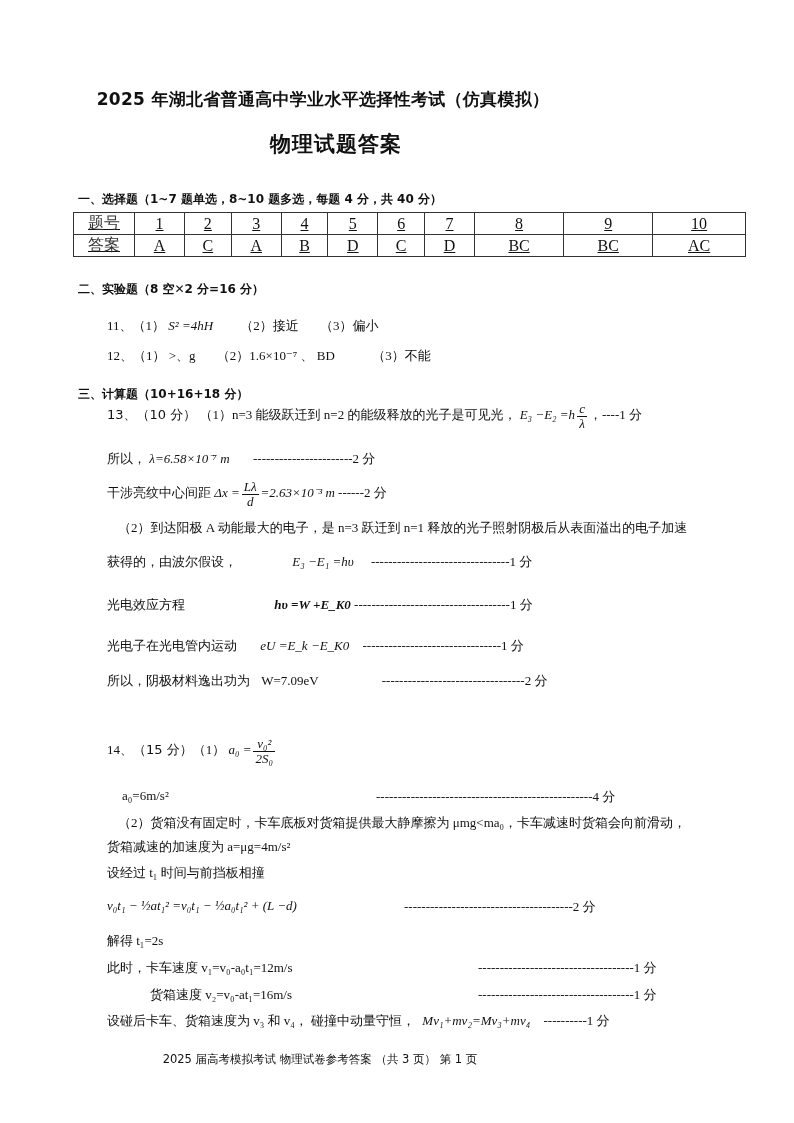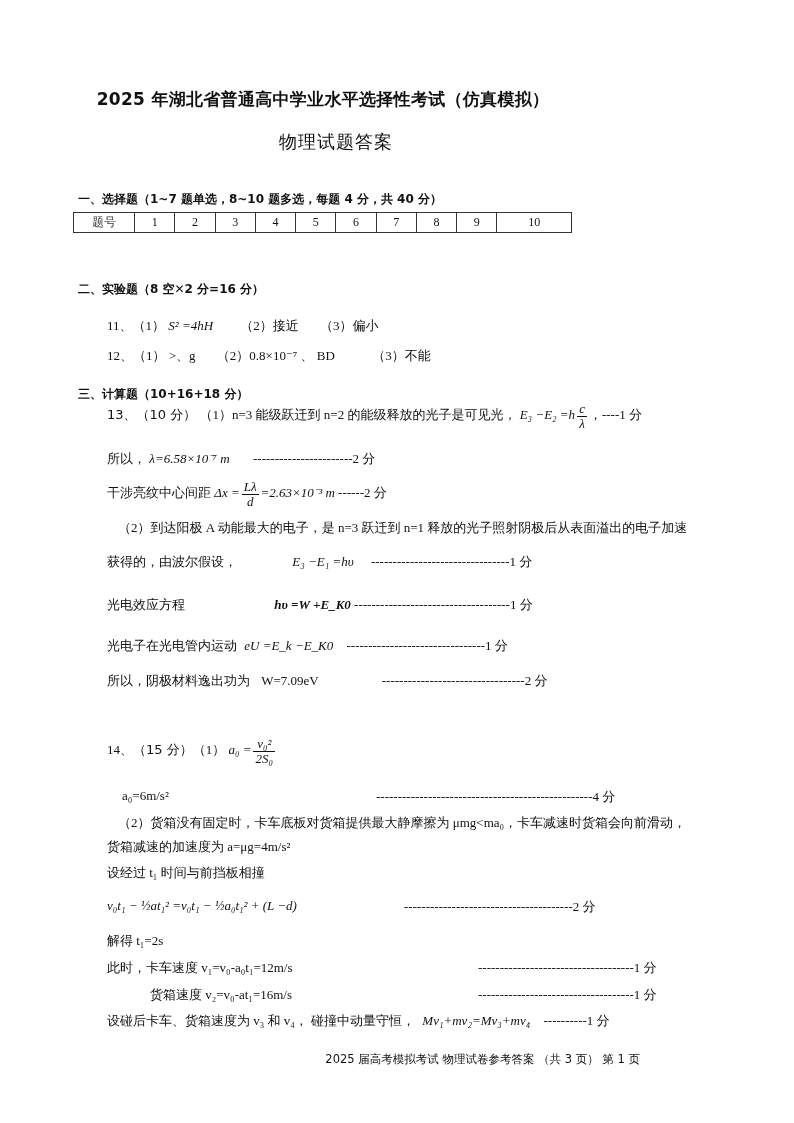--- a/index.html
+++ b/index.html
@@ -1,31 +1,31 @@
 <!DOCTYPE html>
 <html><head>
 <meta charset="utf-8">
 <style>
   * { margin: 0; padding: 0; box-sizing: border-box; }
   html, body { width: 794px; height: 1123px; background: #ffffff; }
   body { position: relative; font-family: "Liberation Serif", "DejaVu Serif", serif; color: #111; font-size: 13px; }
   .abs { position: absolute; white-space: nowrap; }
   .title1 { left: 0; width: 646px; top: 88px; text-align: center; font-family: "DejaVu Sans", sans-serif; font-weight: bold; font-size: 17px; letter-spacing: 0.3px; }
-  .title2 { left: 0; width: 672px; top: 130px; text-align: center; font-family: "DejaVu Sans", sans-serif; font-weight: normal; font-size: 18px; letter-spacing: 1px; }
+  .title2 { left: 0; width: 672px; top: 130px; text-align: center; font-family: "DejaVu Sans", sans-serif; font-weight: bold; font-size: 21px; letter-spacing: 1px; }
   .sec { font-family: "DejaVu Sans", sans-serif; font-weight: bold; font-size: 12px; }
-  table.ans { position: absolute; left: 73px; top: 212px; width: 499px; border-collapse: collapse; font-size: 12px; }
+  table.ans { position: absolute; left: 73px; top: 212px; width: 673px; border-collapse: collapse; font-size: 16px; text-decoration: underline; }
   table.ans td { border: 1px solid #333; height: 20px; text-align: center; padding: 0; }
   table.ans td.hd { width: 61px; color: #333; }
   .it { font-style: italic; font-family: "Liberation Serif", serif; }
   .frac { display: inline-block; vertical-align: middle; text-align: center; font-style: italic; line-height: 14px; margin: 0 2px; }
   .frac .num { display: block; border-bottom: 1px solid #111; padding: 0 2px; }
   .frac .den { display: block; padding: 0 2px; }
   .bold-sans { font-family: "DejaVu Sans", sans-serif; font-weight: normal; }
   .line { font-size: 13px; }
-  .footer { left: 0; width: 640px; top: 1052px; text-align: right; font-family: "DejaVu Sans", sans-serif; font-size: 11.5px; }
+  .footer { left: 0; width: 640px; top: 1052px; text-align: center; font-family: "DejaVu Sans", sans-serif; font-size: 11.5px; }
 </style>
 </head>
 <body>
 
 <div class="abs title1">2025 年湖北省普通高中学业水平选择性考试（仿真模拟）</div>
 <div class="abs title2">物理试题答案</div>
 
 <div class="abs sec" style="left:78px; top:191px;">一、选择题（1~7 题单选，8~10 题多选，每题 4 分，共 40 分）</div>
 <table class="ans">
   <tbody>
@@ -35,36 +35,49 @@
     <td>2</td>
     <td>3</td>
     <td>4</td>
     <td>5</td>
     <td>6</td>
     <td>7</td>
     <td>8</td>
     <td>9</td>
     <td>10</td>
   </tr>
+  <tr>
+    <td class="hd">答案</td>
+    <td>A</td>
+    <td>C</td>
+    <td>A</td>
+    <td>B</td>
+    <td>D</td>
+    <td>C</td>
+    <td>D</td>
+    <td>BC</td>
+    <td>BC</td>
+    <td>AC</td>
+  </tr>
 </tbody>
   </table>
 
 <div class="abs sec" style="left:78px; top:281px;">二、实验题（8 空✕2 分=16 分）</div>
 
 <div class="abs line" style="left:107px; top:317px;">
   <span>11、（1）</span>
   <span class="it">S² =4hH</span>
   <span style="margin-left:24px;">（2）接近</span>
   <span style="margin-left:18px;">（3）偏小</span>
 </div>
 
 <div class="abs line" style="left:107px; top:347px;">
   <span>12、（1）</span>
   <span>&gt;、g</span>
-  <span style="margin-left:18px;">（2）0.8×10⁻⁷ 、 BD</span>
+  <span style="margin-left:18px;">（2）1.6×10⁻⁷ 、 BD</span>
   <span style="margin-left:34px;">（3）不能</span>
 </div>
 
 <div class="abs sec" style="left:78px; top:370px;margin-top:16px;">三、计算题（10+16+18 分）</div>
 
 <div class="abs line" style="left:107px; top:402px;">
   <span class="bold-sans" style="font-weight:normal;">13、</span><span class="bold-sans">（10 分）</span>
   <span>（1）n=3 能级跃迁到 n=2 的能级释放的光子是可见光，</span>
   <span class="it">E₃ −E₂ =h</span><span class="frac"><span class="num">c</span><span class="den">λ</span></span><span>，----1 分</span>
 </div>
@@ -90,21 +103,21 @@
 </div>
 
 <div class="abs line" style="left:107px; top:596px;">
   <span>光电效应方程</span>
   <span class="it" style="margin-left:86px;font-weight:bold;">hυ =W +E_K0</span>
   <span>------------------------------------1 分</span>
 </div>
 
 <div class="abs line" style="left:107px; top:637px;">
   <span>光电子在光电管内运动</span>
-  <span class="it" style="margin-left:4px;text-align:center;">eU =E_k −E_K0</span>
+  <span class="it" style="margin-left:20px;text-align:center;">eU =E_k −E_K0</span>
   <span style="margin-left:10px;">--------------------------------1 分</span>
 </div>
 
 <div class="abs line" style="left:107px; top:672px;">
   <span>所以，阴极材料逸出功为</span>
   <span style="margin-left:8px;">W=7.09eV</span>
   <span style="margin-left:60px;">---------------------------------2 分</span>
 </div>
 
 <div class="abs line" style="left:107px; top:737px;">

